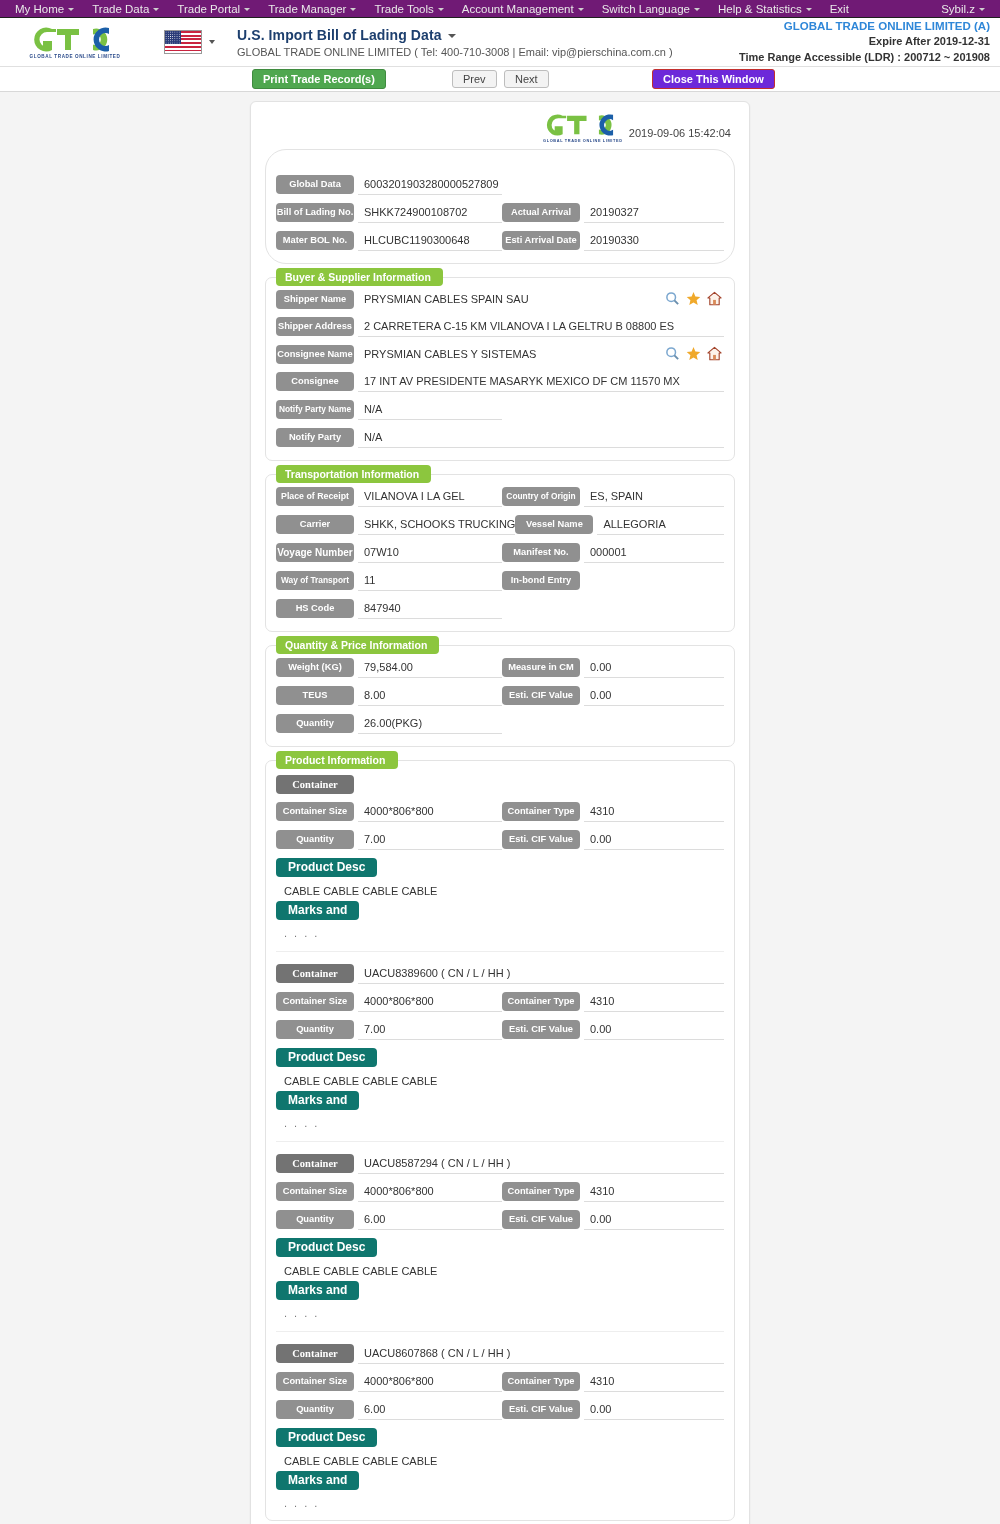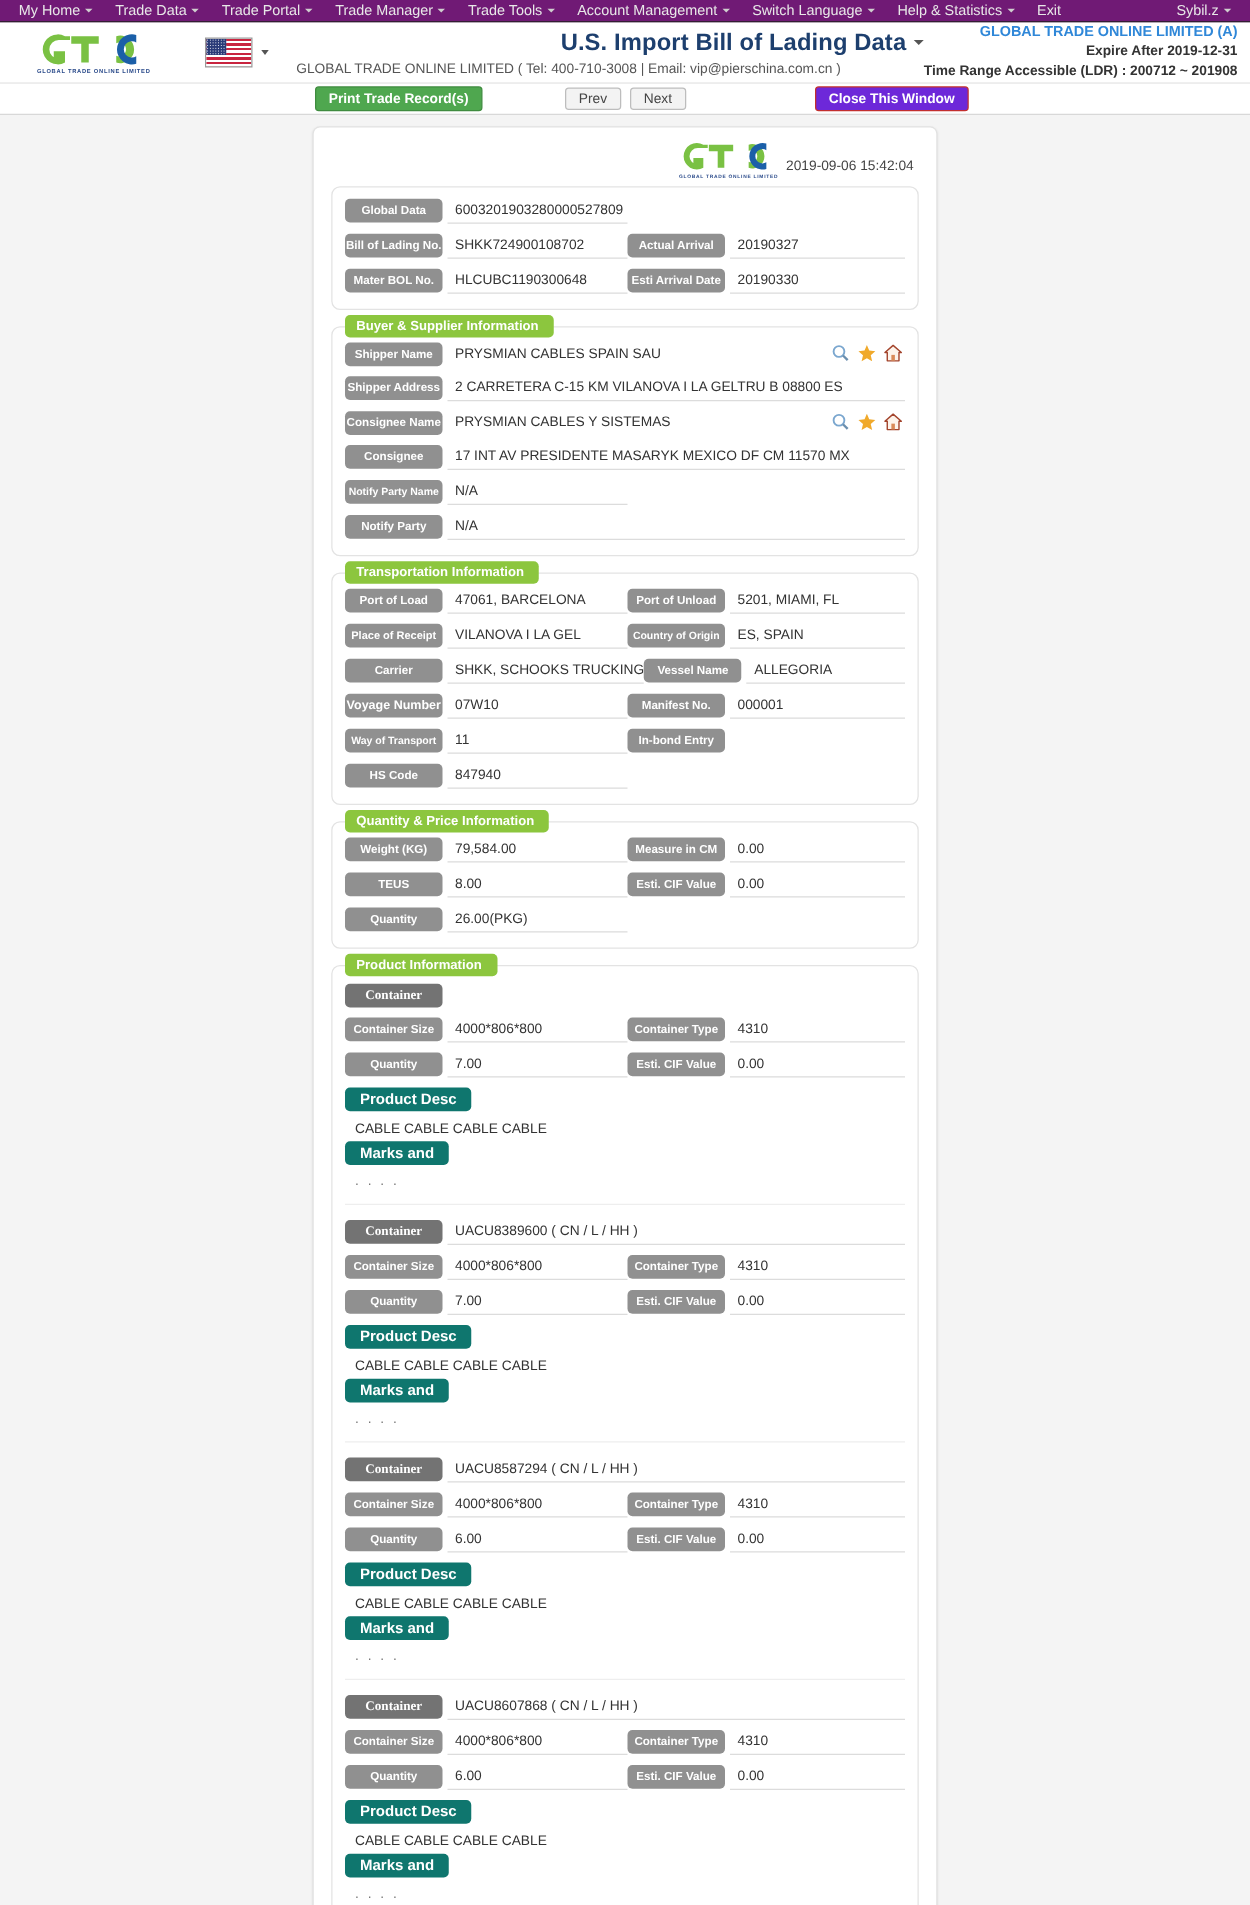--- a/index.html
+++ b/index.html
@@ -76,25 +76,24 @@
     background-size:2.2px 2.2px;
   }
   .flag-caret{
     margin-left:7px;
     border-left:3px solid transparent;
     border-right:3px solid transparent;
     border-top:4px solid #555;
   }
   .title-block{margin-left:22px;flex:1;}
   .title-main{
-    font-size:19px;
+    font-size:14px;
     font-weight:bold;
     color:#1d3f6e;
     letter-spacing:.1px;
-    text-align:right;
   }
   .title-caret{
     display:inline-block;margin-left:6px;
     border-left:4px solid transparent;
     border-right:4px solid transparent;
     border-top:4px solid #555;
     vertical-align:middle;
   }
   .title-sub{font-size:11px;color:#555;margin-top:3px;}
   .acct-block{text-align:right;flex:0 0 auto;line-height:1.45;}
@@ -146,21 +145,21 @@
 
   
   .panel{
     border:1px solid #e3e3e3;
     border-radius:7px;
     margin:0 0 13px 0;
     padding:12px 10px 9px 10px;
     position:relative;
     background:#fff;
   }
-  .panel.first{padding-top:9px;}
+  .panel.first{padding-top:25px;border-radius:21px;}
   .panel-legend{
     position:absolute;
     top:-10px;left:10px;
     background:#8cc63e;
     color:#fff;
     font-size:10.5px;
     font-weight:bold;
     padding:3px 12px 3px 9px;
     border-radius:4px;
     min-width:122px;
@@ -415,30 +414,20 @@
         <div class="cell full">
           <div class="lbl wide">Notify Party</div>
           <div class="val">N/A</div>
         </div>
       </div>
     </div>
 
     <div class="panel">
       <div class="panel-legend">Transportation Information</div>
 
-      <div class="row">
-        <div class="cell left">
-          <div class="lbl wide">Port of Load</div>
-          <div class="val">47061, BARCELONA</div>
-        </div>
-        <div class="cell right">
-          <div class="lbl wide">Port of Unload</div>
-          <div class="val">5201, MIAMI, FL</div>
-        </div>
-      </div>
 
       <div class="row">
         <div class="cell left">
           <div class="lbl wide" style="font-size:8.8px">Place of Receipt</div>
           <div class="val">VILANOVA I LA GEL</div>
         </div>
         <div class="cell right">
           <div class="lbl wide" style="font-size:8.4px">Country of Origin</div>
           <div class="val">ES, SPAIN</div>
         </div>

